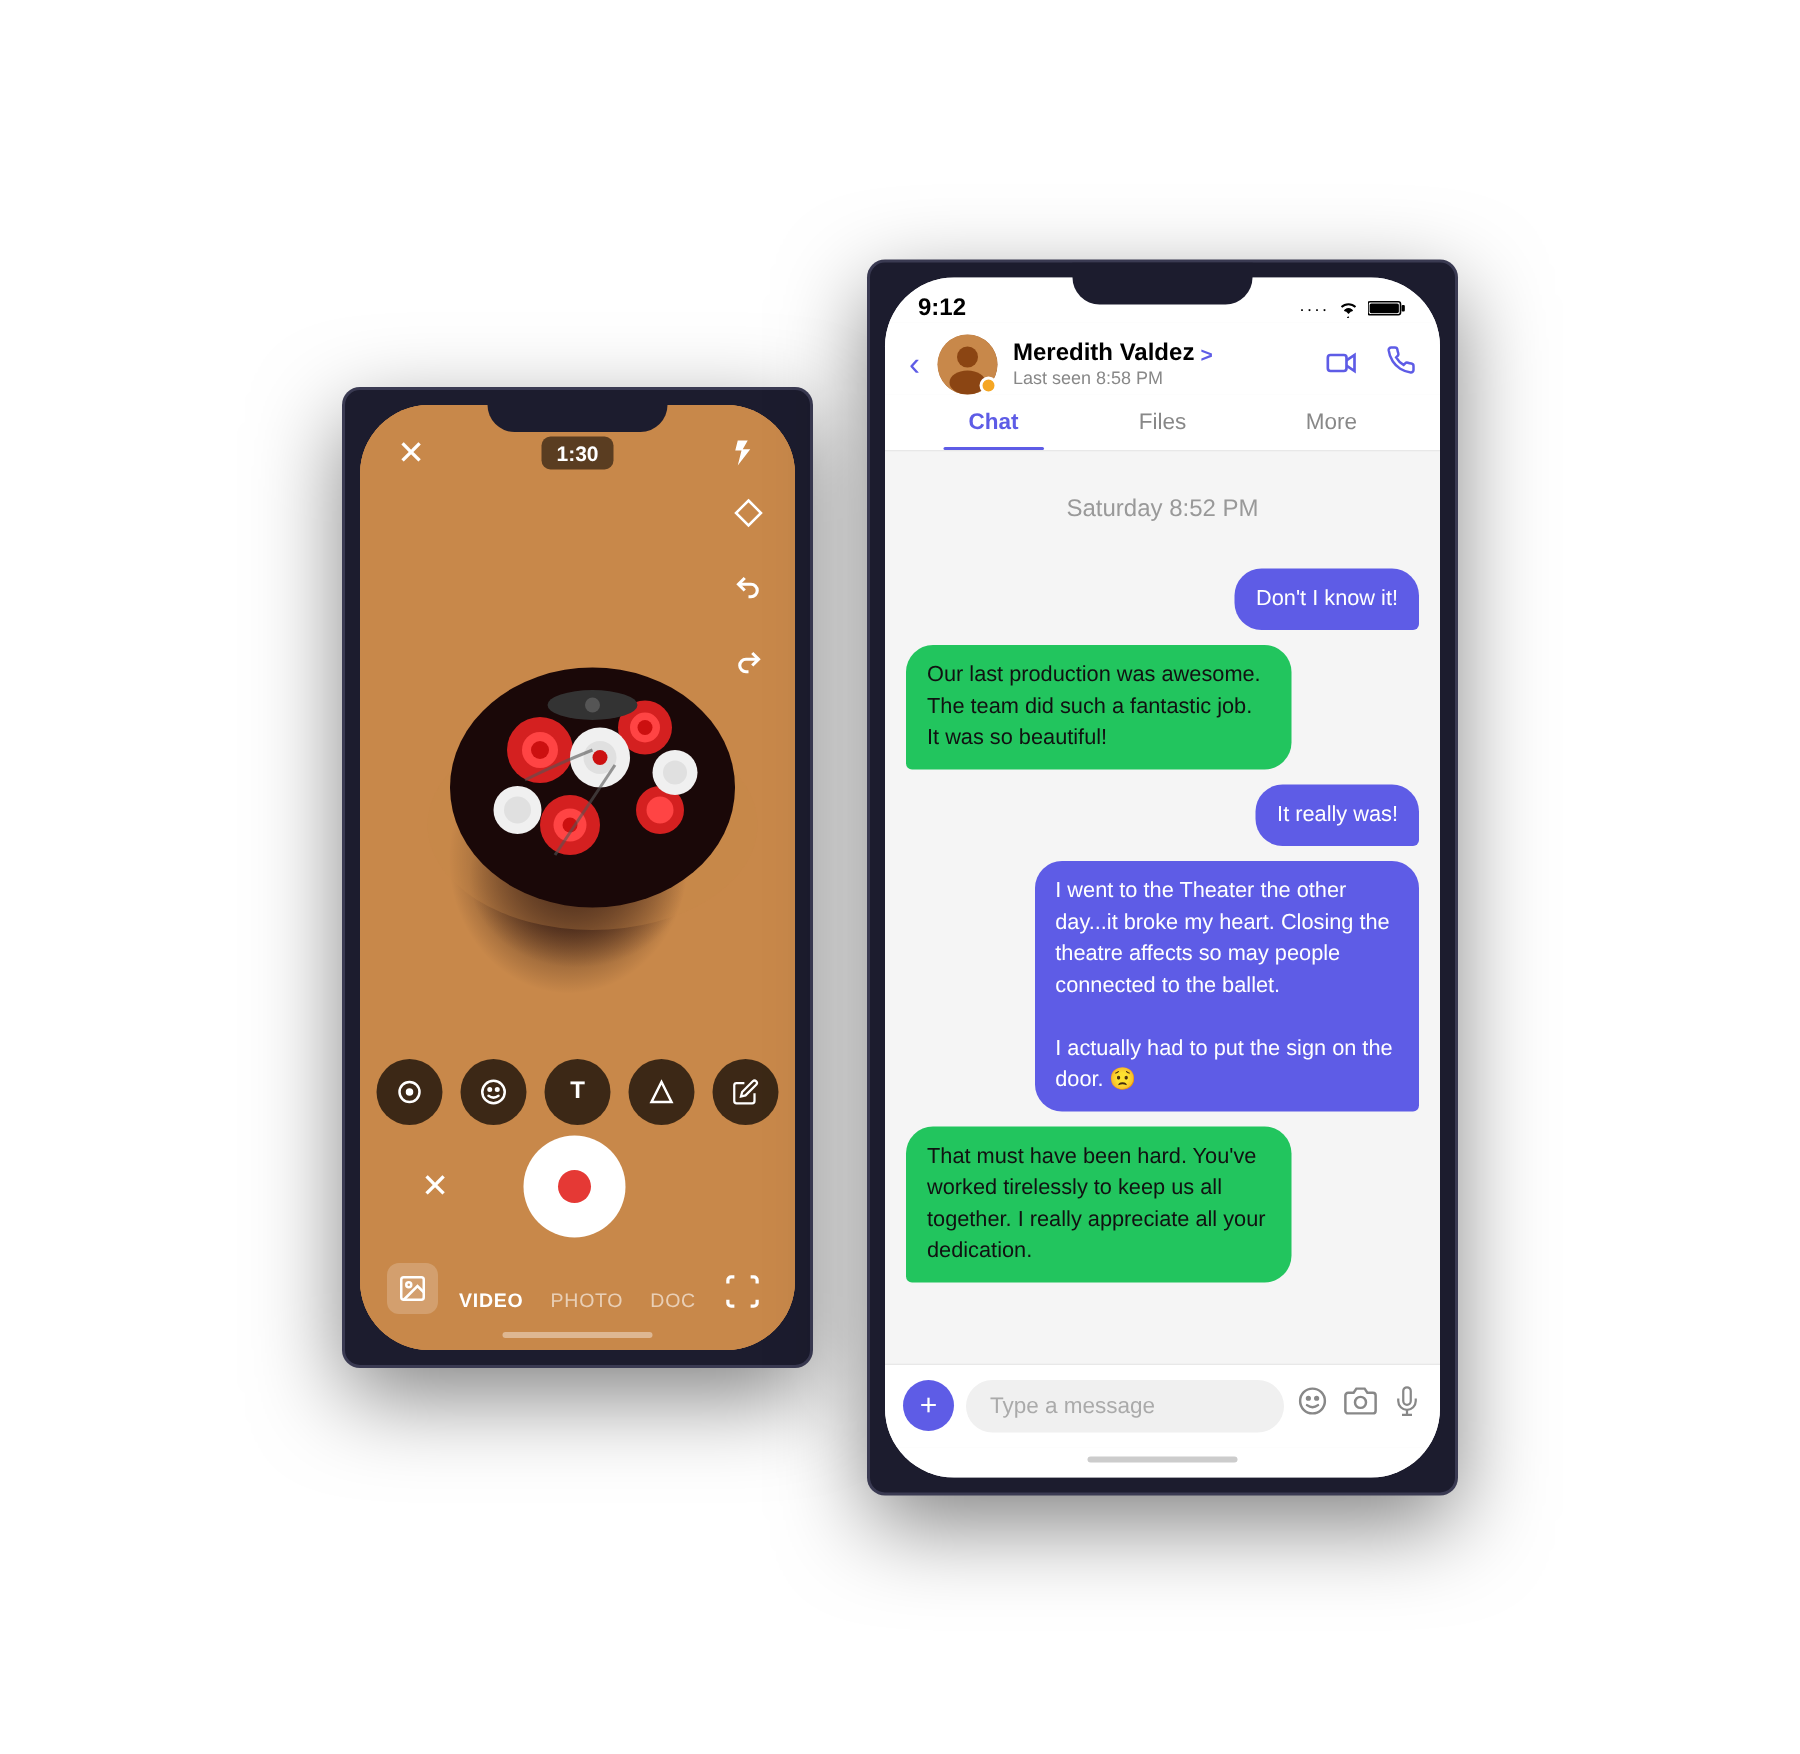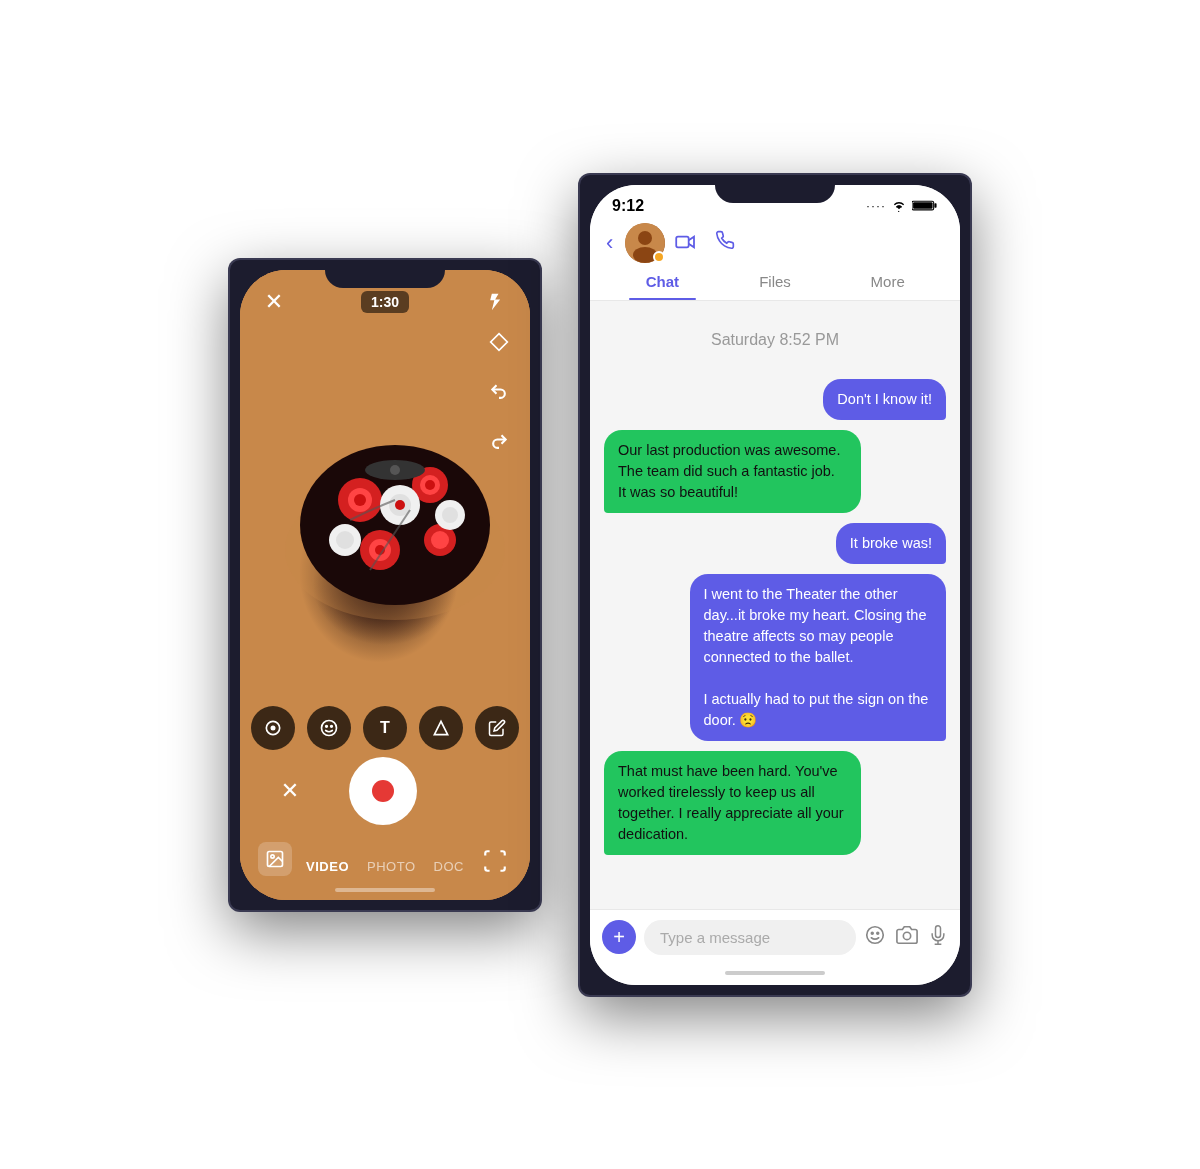--- a/index.html
+++ b/index.html
@@ -612,20 +612,27 @@
         <div class="back-btn">‹</div>
         <div class="avatar-wrap">
           <div class="avatar-img">
             <svg width="40" height="40" viewBox="0 0 40 40">
               <circle cx="20" cy="20" r="20" fill="#c8884a"></circle>
               <circle cx="20" cy="15" r="7" fill="#8b4513"></circle>
               <ellipse cx="20" cy="32" rx="12" ry="8" fill="#8b4513"></ellipse>
             </svg>
           </div>
           <div class="avatar-status"></div>
+        </div>
+        <div class="contact-info">
+          <div class="contact-name">
+            <span>Meredith Valdez</span>
+            <span class="chevron">&gt;</span>
+          </div>
+          <div class="contact-status">Last seen 8:58 PM</div>
         </div>
         <div class="header-actions">
           <div class="header-action-btn">
             <svg width="22" height="16" viewBox="0 0 24 18" fill="none" stroke="#5e5ce6" stroke-width="2">
               <rect x="1" y="3" width="14" height="12" rx="2"></rect>
               <path d="M15 7l6-4v12l-6-4"></path>
             </svg>
           </div>
           <div class="header-action-btn">
             <svg width="20" height="20" viewBox="0 0 24 24" fill="none" stroke="#5e5ce6" stroke-width="2">
@@ -642,21 +649,21 @@
       <div class="tab">More</div>
     </div>
 
     <div class="messages-area">
       <div class="date-divider">Saturday 8:52 PM</div>
 
       <div class="msg-bubble sent">Don't I know it!</div>
 
       <div class="msg-bubble received">Our last production was awesome. The team did such a fantastic job. It was so beautiful!</div>
 
-      <div class="msg-bubble sent">It broke was!</div>
+      <div class="msg-bubble sent">It really was!</div>
 
       <div class="msg-bubble sent" style="white-space: pre-line;">I went to the Theater the other day...it broke my heart. Closing the theatre affects so may people connected to the ballet.
 
 I actually had to put the sign on the door. 😟</div>
 
       <div class="msg-bubble received">That must have been hard. You've worked tirelessly to keep us all together. I really appreciate all your  dedication.</div>
 
     </div>
 
     <div class="input-bar">

